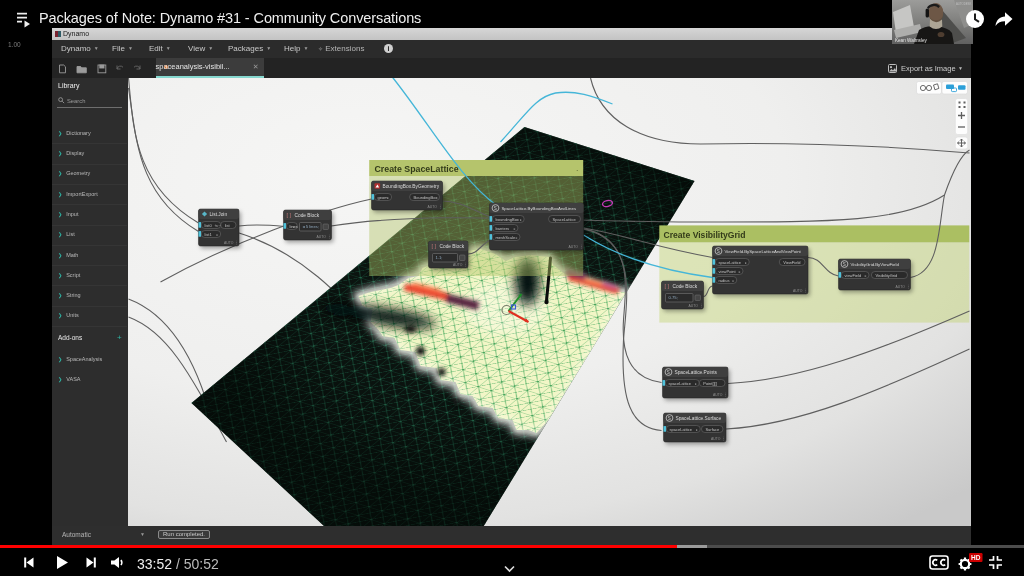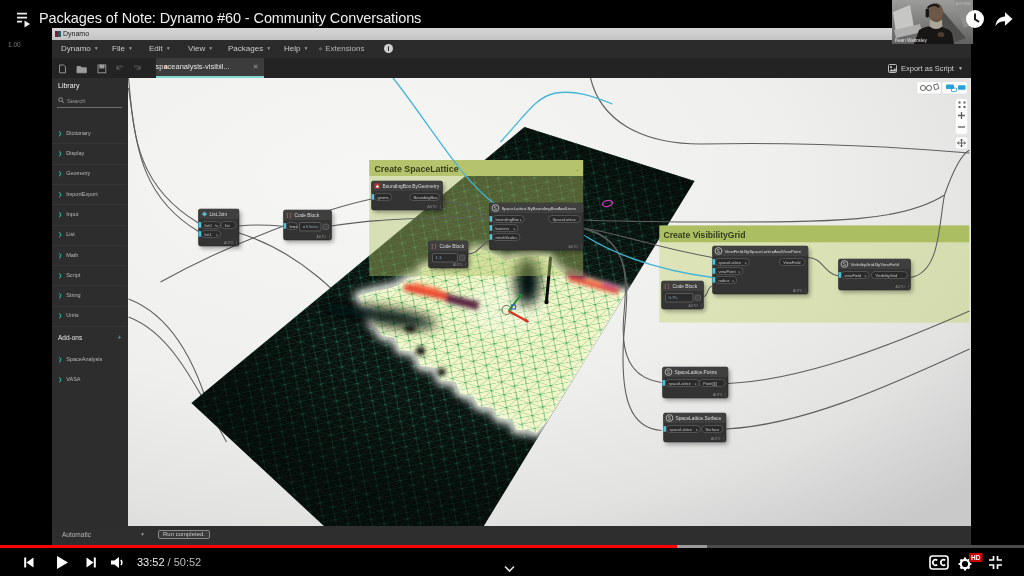--- a/index.html
+++ b/index.html
@@ -20,32 +20,32 @@
  color:#e4e4e4;font-size:7.5px;line-height:18px}
 #library{left:0;top:50px;width:75.5px;height:448px;background:#2d2d2d;color:#c2c2c2}
 .libitem{position:absolute;left:6px;font-size:5.5px;color:#b9b9b9;white-space:nowrap}
 .libitem b{color:#2fb9a8;font-weight:400;margin-right:4px;font-size:5px}
 #bottombar{left:0;top:498px;width:100%;height:19px;background:#2e2e2e;color:#b5b5b5;font-size:6.5px}
 
 #pbar{left:0;top:545px;width:1024px;height:3.4px;background:#4c4c4c}
 #pbar .red{position:absolute;left:0;top:0;width:677px;height:100%;background:#f00}
 #pbar .buf{position:absolute;left:677px;top:0;width:30px;height:100%;background:#9b9b9b}
 #ctrls{left:0;top:548px;width:1024px;height:28px}
-#time{left:137px;top:8px;color:#eee;font-size:11px}
+#time{left:137px;top:8px;color:#eee;font-size:14px}
 #time span{color:#bbb}
 </style></head><body>
 <div id="stage">
 
 <svg class="abs" style="left:14px;top:9px" width="20" height="20" viewBox="0 0 20 20">
  <g stroke="#eee" stroke-width="1.8" fill="none">
   <path d="M3,4.6 h10 M3,8.6 h10 M3,12.6 h5"></path>
  </g>
  <path d="M10.5,11.5 v7 l5.5,-3.5 z" fill="#eee"></path>
 </svg>
-<div class="abs" id="yt-title">Packages of Note: Dynamo #60 - Community Conversations</div>
+<div class="abs" id="yt-title">Packages of Note: Dynamo #31 - Community Conversations</div>
 <div class="abs" style="left:8px;top:41px;color:#7d7d7d;font-size:6.5px">1.00</div>
 <svg class="abs" style="left:965px;top:9px;z-index:40" width="20" height="20" viewBox="0 0 20 20">
  <circle cx="10" cy="10" r="9" fill="#fff"></circle>
  <path d="M10,4.5 v5.8 l4,2.6" stroke="#1a1a1a" stroke-width="2" fill="none"></path>
 </svg>
 <svg class="abs" style="left:993px;top:8px;z-index:40" width="22" height="22" viewBox="0 0 22 22">
  <path d="M2.5,18 C3.2,12 7,8.8 12,8.6 L12,4.2 L19.5,11 L12,17.8 L12,13.3 C8.2,13.2 4.8,14.6 2.5,18 Z" fill="#fff"></path>
 </svg>
 
 <div class="abs" style="left:892px;top:0;width:81px;height:44px;z-index:30;background:linear-gradient(180deg,#9c9c9a,#7c7c7a 55%,#606060);overflow:hidden">
@@ -97,21 +97,21 @@
    <div class="abs" id="tab">
      <span style="position:absolute;left:8px;top:7px;width:4.5px;height:4.5px;border-radius:50%;background:#e4762c"></span>
      <span style="position:absolute;left:0">spaceanalysis-visibil...</span>
      <span style="position:absolute;right:5px;color:#9a9a9a;font-size:7px">✕</span>
    </div>
    <svg class="abs" style="left:836px;top:6px" width="9" height="9" viewBox="0 0 9 9">
           <rect x="0.5" y="0.5" width="8" height="8" rx="1" fill="none" stroke="#bdbdbd"></rect>
           <circle cx="3" cy="3.2" r="1.1" fill="#bdbdbd"></circle>
           <path d="M1,7.5 l2.4,-2.6 1.6,1.4 2,-2.4 1.5,3.6 z" fill="#bdbdbd"></path>
         </svg>
-   <span class="abs" style="left:849px;top:2px;color:#cccccc;font-size:7.5px;line-height:17px">Export as Script</span>
+   <span class="abs" style="left:849px;top:2px;color:#cccccc;font-size:7.5px;line-height:17px">Export as Image</span>
    <span class="abs" style="left:906px;top:2px;color:#bbb;font-size:5px;line-height:17px">▼</span>
  </div>
  <div class="abs" id="library">
    <div class="abs" style="left:6px;top:4px;font-size:7px;color:#efefef">Library</div>
    <svg class="abs" style="left:6px;top:19px" width="7" height="7" viewBox="0 0 8 8">
           <circle cx="3" cy="3" r="2.2" fill="none" stroke="#9a9a9a" stroke-width="1"></circle>
           <path d="M4.8,4.8 L7,7" stroke="#9a9a9a" stroke-width="1"></path>
         </svg>
    <div class="abs" style="left:15px;top:19.5px;font-size:5.8px;color:#9a9a9a">Search</div>
    <div class="abs" style="left:5px;top:28.5px;width:65px;border-top:1px solid #6e6e6e"></div>

